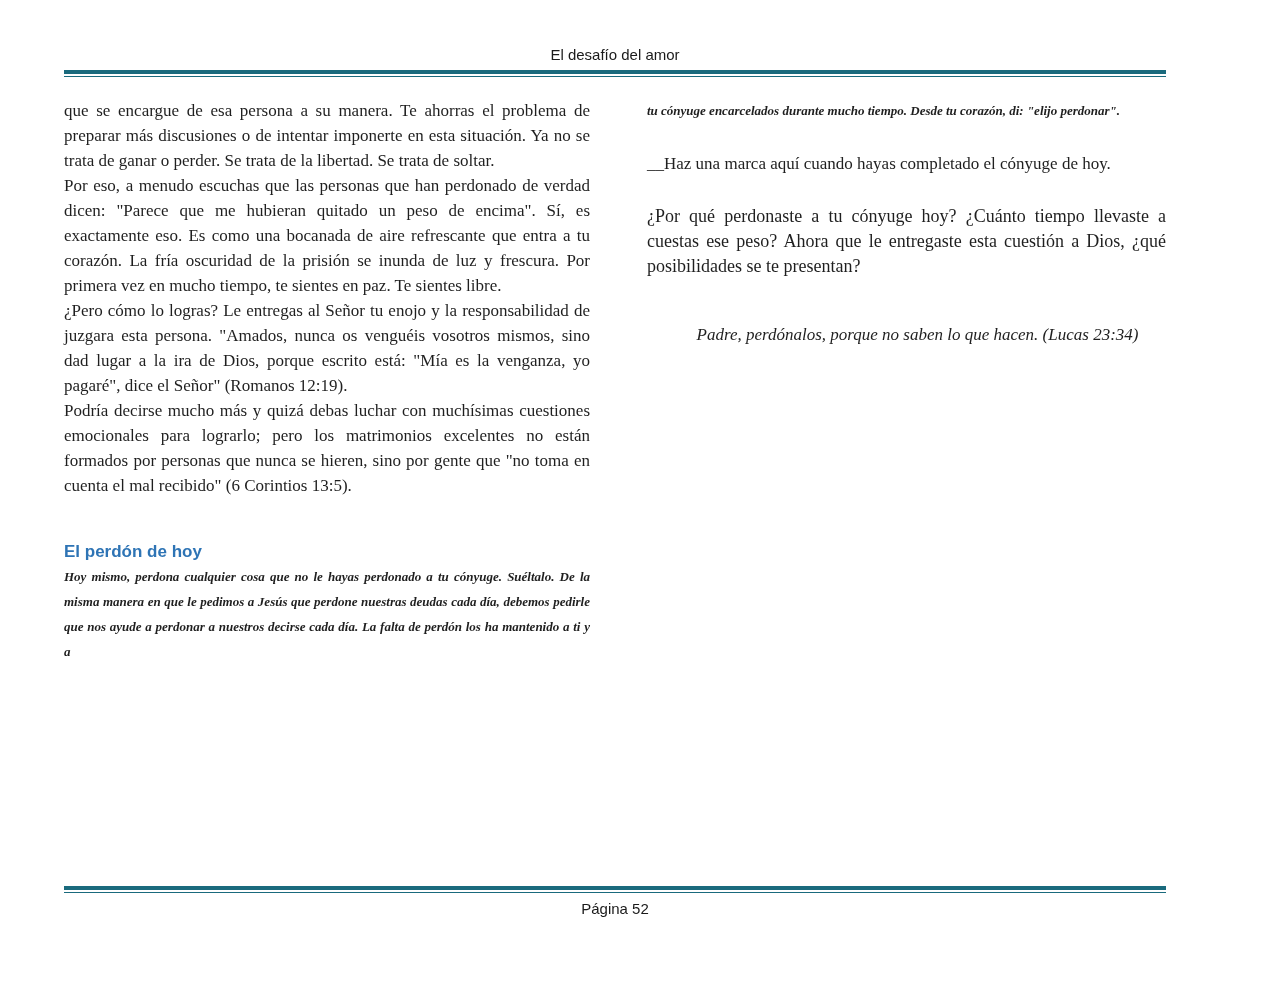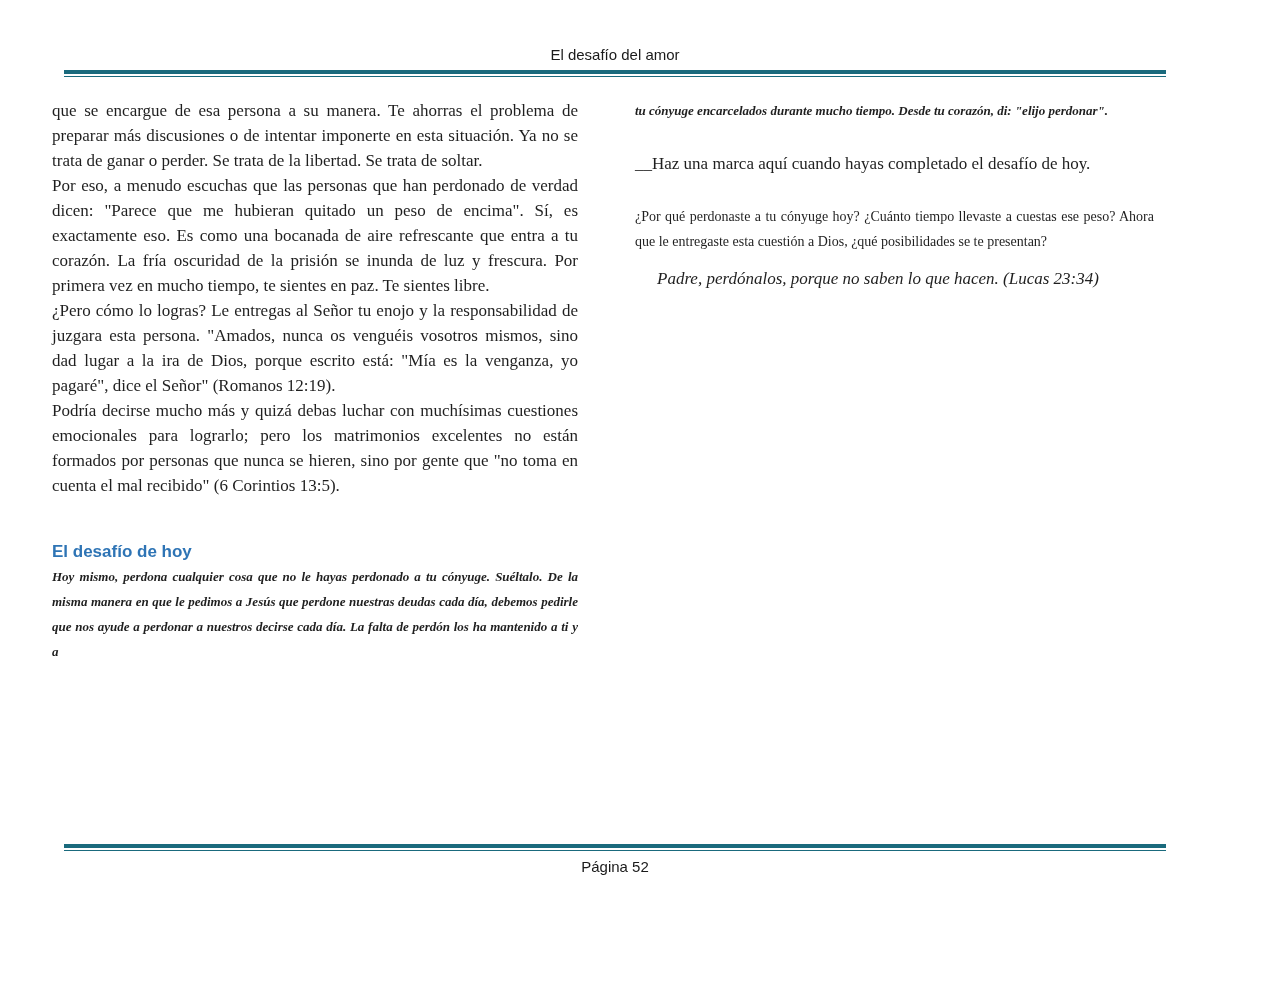--- a/index.html
+++ b/index.html
@@ -40,39 +40,39 @@
   .rule-thin {
     height: 1px;
     background: var(--accent);
   }
   .header .rule-thick { margin-top: 7px; }
   .header .rule-thin { margin-top: 2px; }
 
   
   .footer {
     position: absolute;
-    top: 844px;
+    top: 886px;
     left: 64px;
     width: 1102px;
   }
   .footer .rule-thick { margin-top: 0; }
   .footer .rule-thin { margin-top: 2px; }
   .footer-label {
     margin-top: 7px;
     text-align: center;
     font-family: "Liberation Sans", sans-serif;
     font-size: 15px;
     color: #1a1a1a;
   }
 
   
   .content {
     position: absolute;
     top: 98px;
-    left: 52px;
+    left: 64px;
     width: 1102px;
     display: flex;
     gap: 57px;
   }
   .col-left  { width: 526px; flex: 0 0 526px; }
   .col-right { width: 519px; flex: 1 1 auto; }
 
   .body-par {
     font-size: 17px;
     line-height: 25px;
@@ -94,57 +94,58 @@
     font-weight: bold;
     font-style: italic;
   }
   .col-right .challenge-text { margin-bottom: 28px; }
   .checkbox-line {
     font-size: 17px;
     line-height: 25px;
     margin-bottom: 28px;
   }
   .questions {
-    font-size: 14px;
+    font-size: 18px;
     line-height: 25px;
     text-align: justify;
-    margin-bottom: 12px;
+    margin-bottom: 43px;
   }
   .verse {
     font-size: 17px;
     line-height: 25px;
     font-style: italic;
     padding-left: 22px;
+    text-align: center;
   }
 </style>
 </head>
 <body>
 
 <div class="page">
 
   <div class="header">
     <div class="header-title">El desafío del amor</div>
     <div class="rule-thick"></div>
     <div class="rule-thin"></div>
   </div>
 
   <div class="content">
 
     <div class="col-left">
       <p class="body-par">que se encargue de esa persona a su manera. Te ahorras el problema de preparar más discusiones o de intentar imponerte en esta situación. Ya no se trata de ganar o perder. Se trata de la libertad. Se trata de soltar.</p>
       <p class="body-par">Por eso, a menudo escuchas que las personas que han perdonado de verdad dicen: "Parece que me hubieran quitado un peso de encima". Sí, es exactamente eso. Es como una bocanada de aire refrescante que entra a tu corazón. La fría oscuridad de la prisión se inunda de luz y frescura. Por primera vez en mucho tiempo, te sientes en paz. Te sientes libre.</p>
       <p class="body-par">¿Pero cómo lo logras? Le entregas al Señor tu enojo y la responsabilidad de juzgara esta persona. "Amados, nunca os venguéis vosotros mismos, sino dad lugar a la ira de Dios, porque escrito está: "Mía es la venganza, yo pagaré", dice el Señor" (Romanos 12:19).</p>
       <p class="body-par">Podría decirse mucho más y quizá debas luchar con muchísimas cuestiones emocionales para lograrlo; pero los matrimonios excelentes no están formados por personas que nunca se hieren, sino por gente que "no toma en cuenta el mal recibido" (6 Corintios 13:5).</p>
-      <h2 class="challenge-heading">El desafío de hoy</h2>
+      <h2 class="challenge-heading">El perdón de hoy</h2>
       <p class="challenge-text">Hoy mismo, perdona cualquier cosa que no le hayas perdonado a tu cónyuge. Suéltalo. De la misma manera en que le pedimos a Jesús que perdone nuestras deudas cada día, debemos pedirle que nos ayude a perdonar a nuestros decirse cada día. La falta de perdón los ha mantenido a ti y a</p>
     </div>
 
     <div class="col-right">
       <p class="challenge-text">tu cónyuge encarcelados durante mucho tiempo. Desde tu corazón, di: "elijo perdonar".</p>
-      <p class="checkbox-line">__Haz una marca aquí cuando hayas completado el desafío de hoy.</p>
+      <p class="checkbox-line">__Haz una marca aquí cuando hayas completado el cónyuge de hoy.</p>
       <p class="questions">¿Por qué perdonaste a tu cónyuge hoy? ¿Cuánto tiempo llevaste a cuestas ese peso? Ahora que le entregaste esta cuestión a Dios, ¿qué posibilidades se te presentan?</p>
       <p class="verse">Padre, perdónalos, porque no saben lo que hacen. (Lucas 23:34)</p>
     </div>
 
   </div>
 
   <div class="footer">
     <div class="rule-thick"></div>
     <div class="rule-thin"></div>
     <div class="footer-label">Página 52</div>

